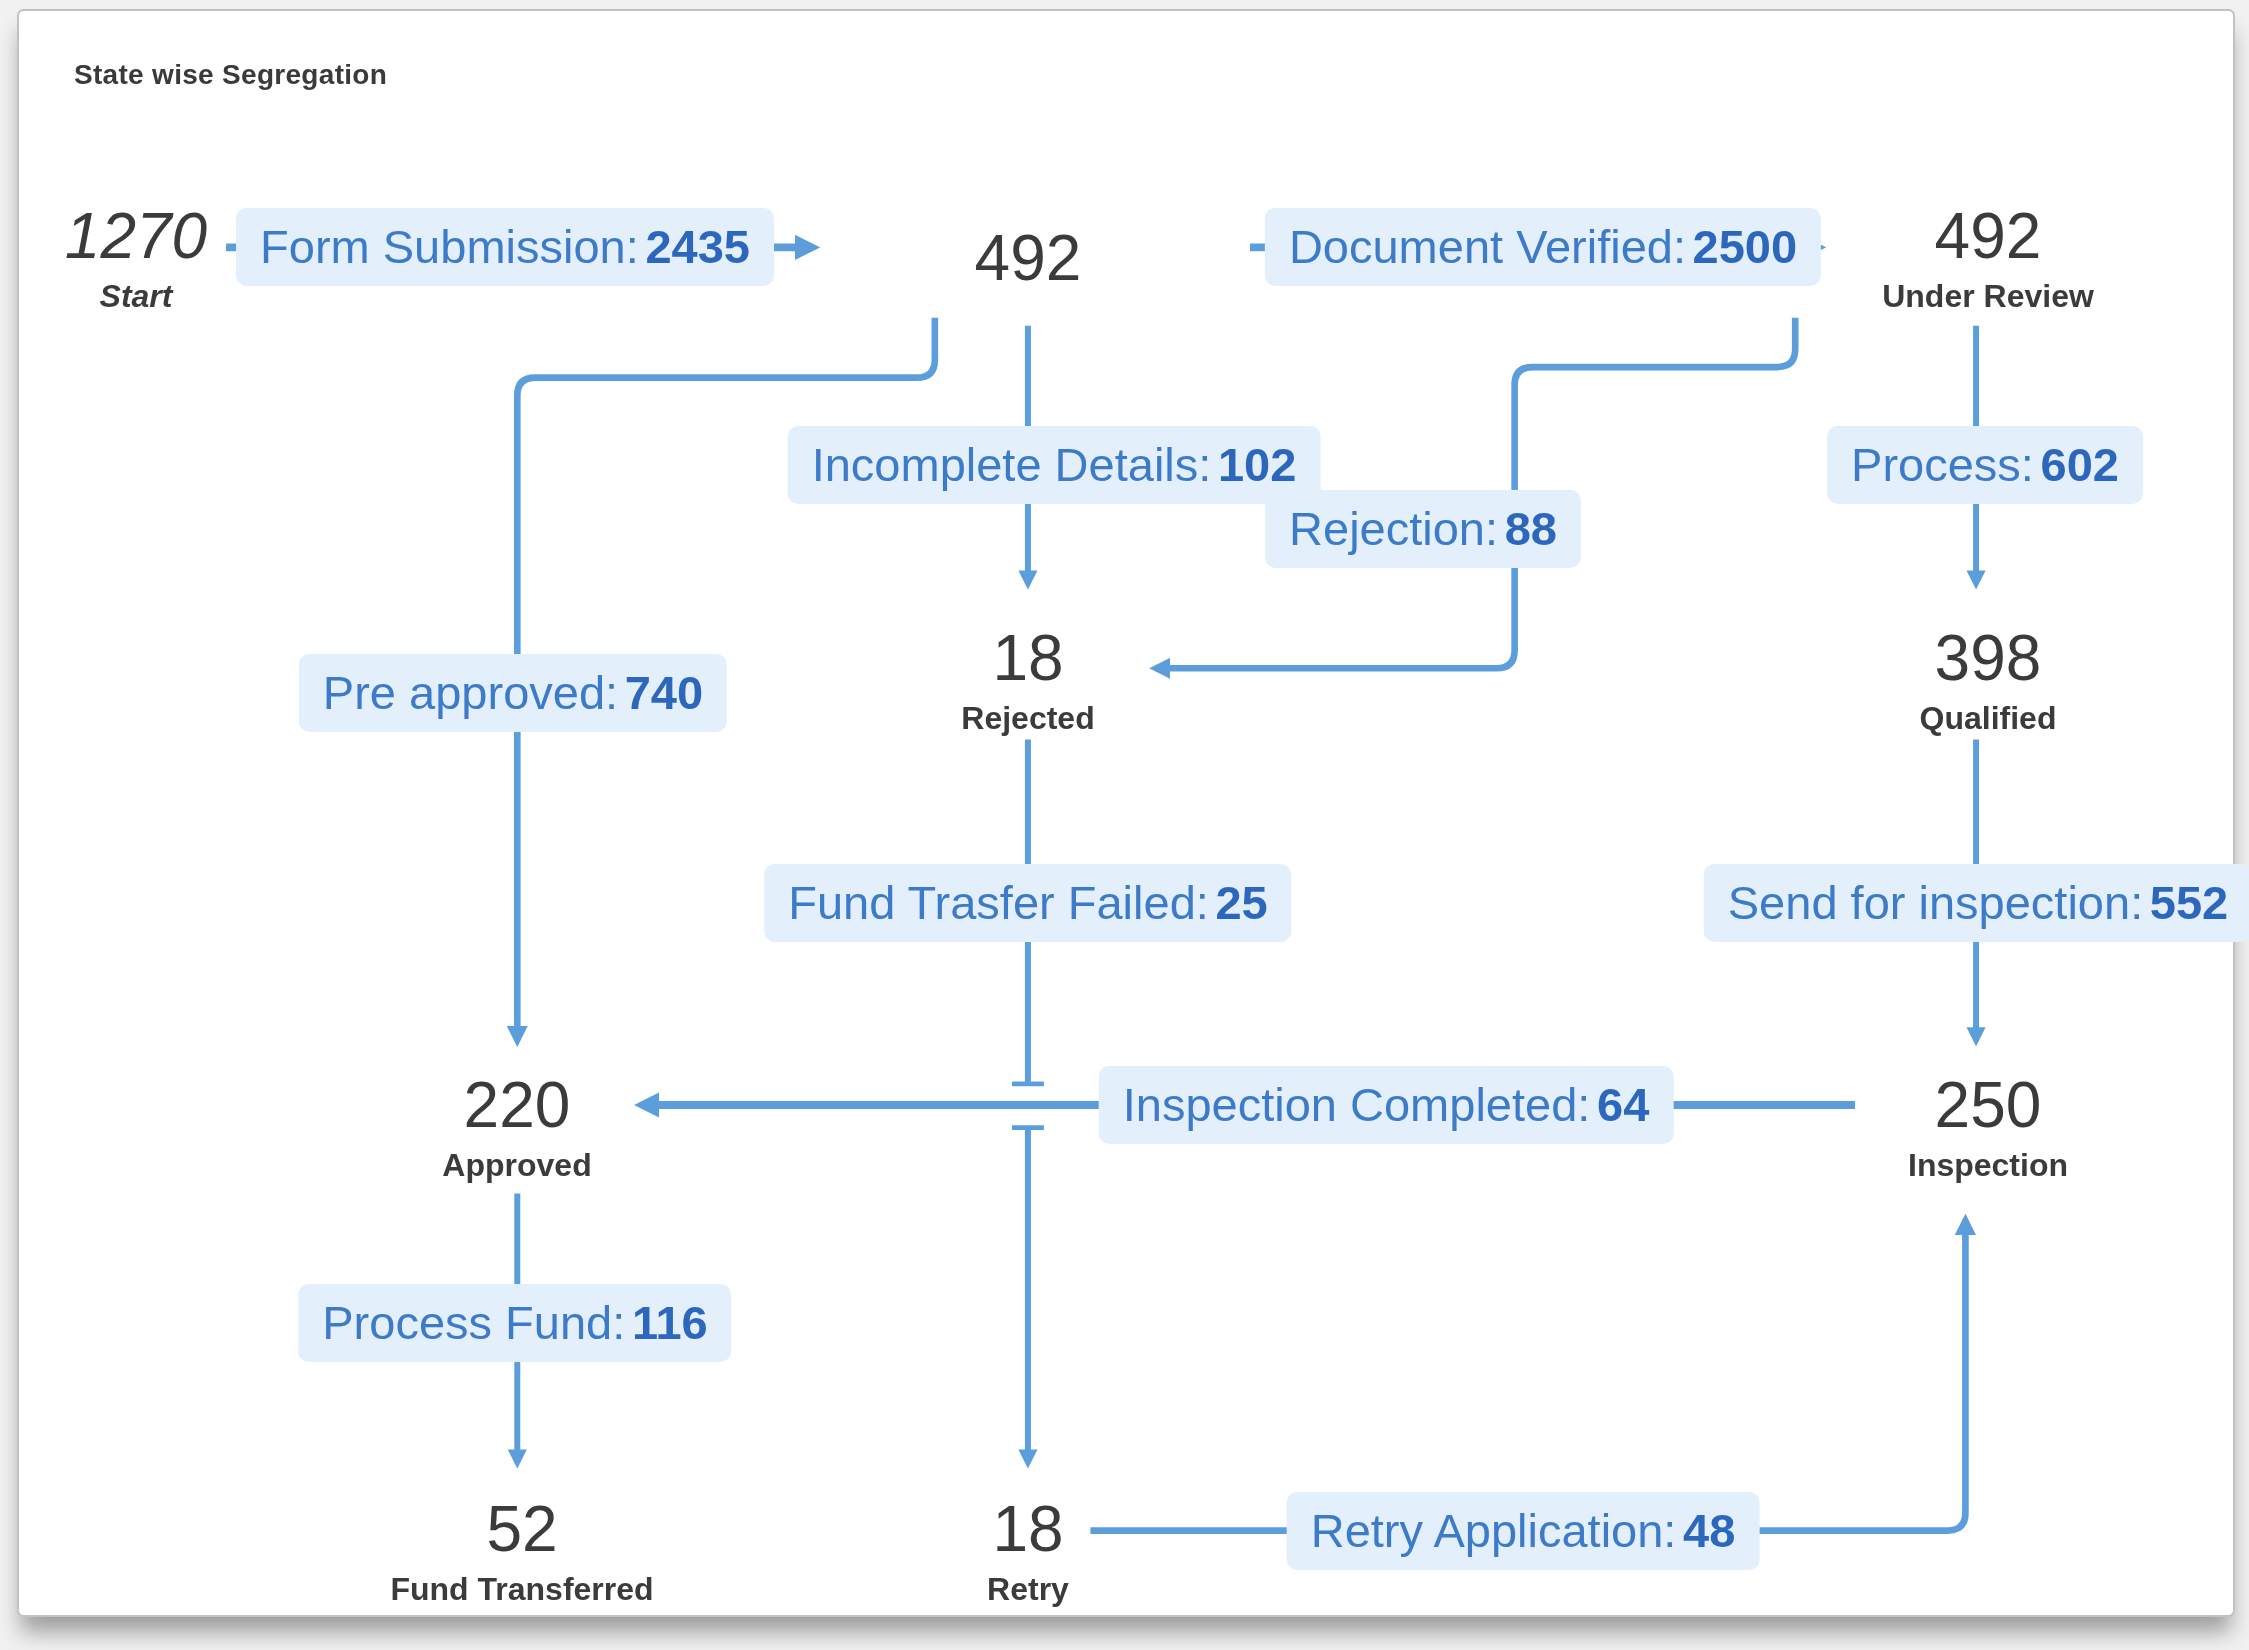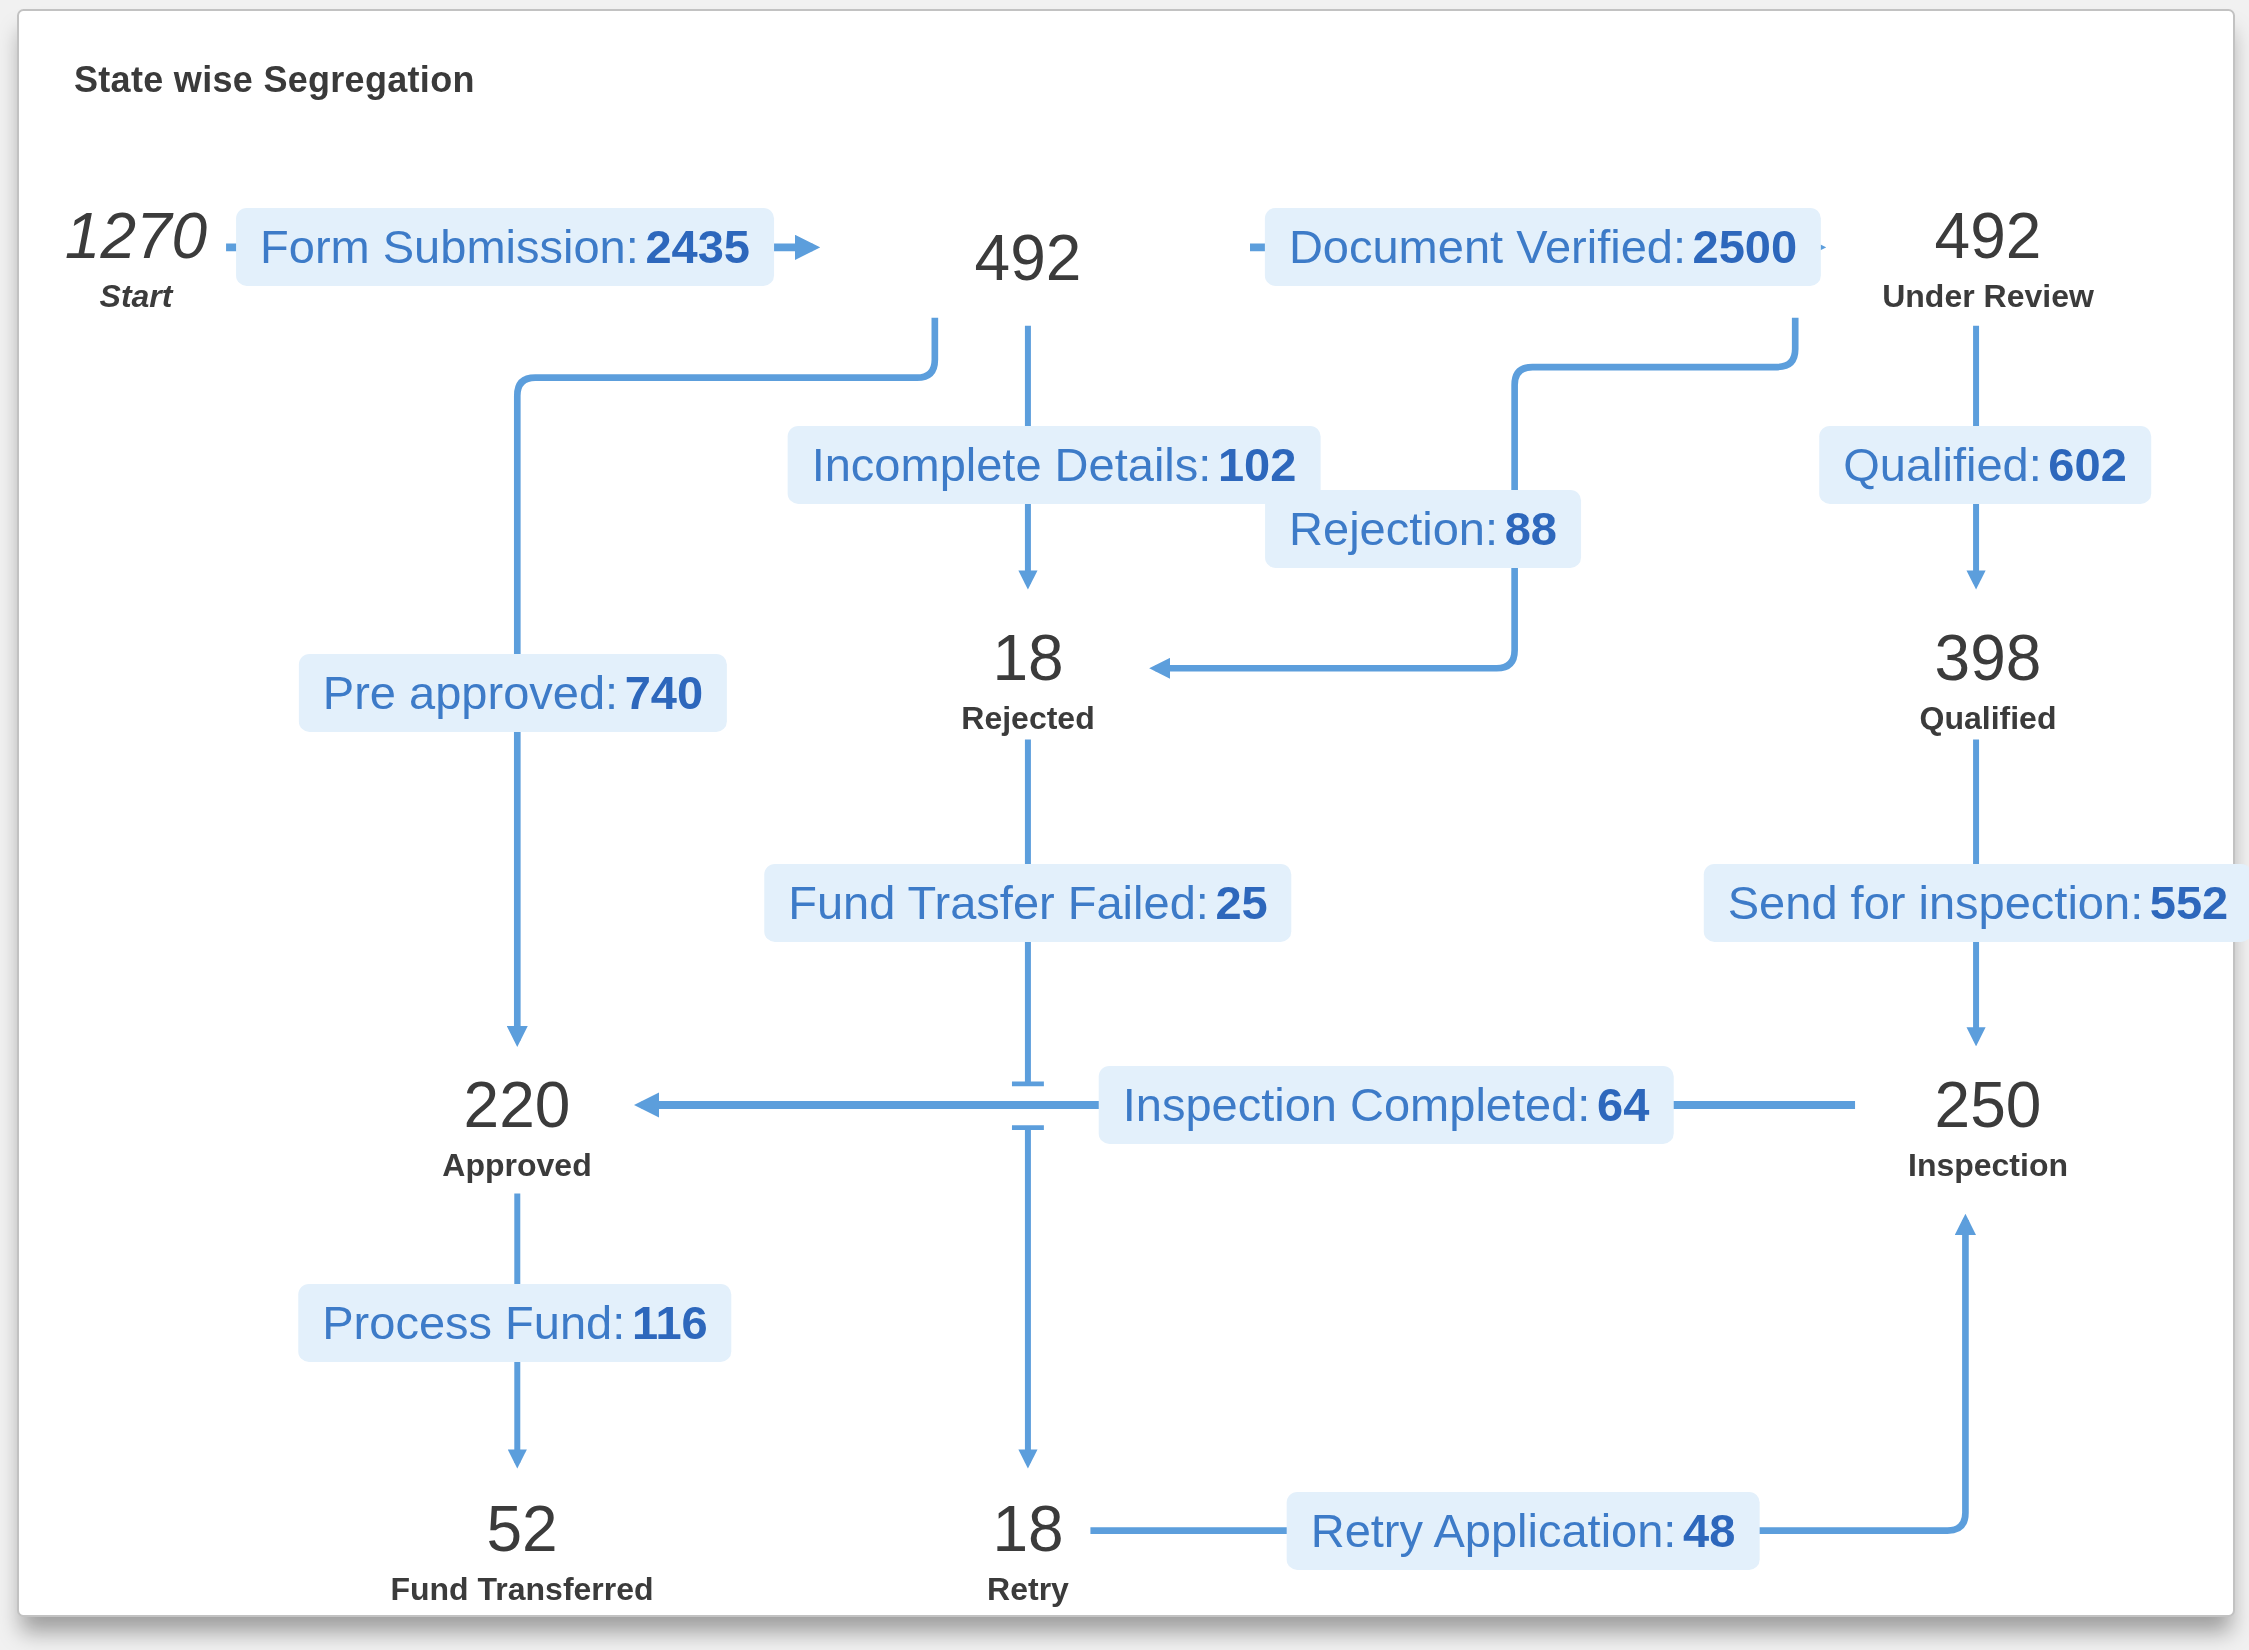--- a/index.html
+++ b/index.html
@@ -1,20 +1,20 @@
 <!DOCTYPE html>
 <html style="--chip-bg: #E3F0FB; --chip-text: #3D7BC8; --chip-value: #2D67BC;font-size:10.6px"><head>
 <meta charset="utf-8">
 <style>
   html,body{margin:0;padding:0;background:#f1f1f1;font-family:"Liberation Sans",sans-serif;}
   .stage{position:relative;width:2250px;height:1651px;background:#f1f1f1;overflow:hidden;}
   .card{position:absolute;left:17.3px;top:9.3px;width:2214px;height:1604px;background:#ffffff;
         border:2px solid #c2c2c2;border-radius:6.6px;
         box-shadow:0 18.6px 22.6px -4px rgba(0,0,0,0.35);}
-  .page-title{position:absolute;left:74px;top:59px;font-size:36px;font-weight:700;color:#3a3a3a;letter-spacing:0.3px;}
+  .page-title{position:absolute;left:74px;top:59px;font-size:28px;font-weight:700;color:#3a3a3a;letter-spacing:0.3px;}
   .connectors{position:absolute;left:0;top:0;width:2250px;height:1651px;}
   .node{position:absolute;transform:translate(-50%,-50%);text-align:center;white-space:nowrap;}
   .node-value{font-size:64px;font-weight:400;color:#3b3b3b;line-height:1.05;}
   .node-label{font-size:32px;font-weight:600;color:#3b3b3b;line-height:1.1;margin-top:9.3px;}
   .chip{position:absolute;transform:translate(-50%,-50%);white-space:nowrap;
         background:var(--chip-bg,#E3F0FB);border-radius:10.6px;padding:12px 24px;
         font-size:47px;color:var(--chip-text,#3D7BC8);line-height:1.15;}
   .chip .chip-value{font-weight:700;color:var(--chip-value,#2D67BC);margin-left:6.6px;}
 </style>
 </head>
@@ -82,21 +82,21 @@
       </div>
       <div class="node" style="left: 1028px; top: 1552px;">
         <div class="node-value">18</div>
         <div class="node-label">Retry</div>
       </div>
     </div>
   <div id="chips-layer">
       <div class="chip" style="left: 505px; top: 247px;"><span class="chip-text">Form Submission:</span><span class="chip-value">2435</span></div>
       <div class="chip" style="left: 1543px; top: 247px;"><span class="chip-text">Document Verified:</span><span class="chip-value">2500</span></div>
       <div class="chip" style="left: 1054px; top: 465px;"><span class="chip-text">Incomplete Details:</span><span class="chip-value">102</span></div>
-      <div class="chip" style="left: 1985px; top: 465px;"><span class="chip-text">Qualified:</span><span class="chip-value">602</span></div>
+      <div class="chip" style="left: 1985px; top: 465px;"><span class="chip-text">Process:</span><span class="chip-value">602</span></div>
       <div class="chip" style="left: 1423px; top: 529px;"><span class="chip-text">Rejection:</span><span class="chip-value">88</span></div>
       <div class="chip" style="left: 513px; top: 693px;"><span class="chip-text">Pre approved:</span><span class="chip-value">740</span></div>
       <div class="chip" style="left: 1028px; top: 903px;"><span class="chip-text">Fund Trasfer Failed:</span><span class="chip-value">25</span></div>
       <div class="chip" style="left: 1978px; top: 903px;"><span class="chip-text">Send for inspection:</span><span class="chip-value">552</span></div>
       <div class="chip" style="left: 1386px; top: 1105px;"><span class="chip-text">Inspection Completed:</span><span class="chip-value">64</span></div>
       <div class="chip" style="left: 515px; top: 1323px;"><span class="chip-text">Process Fund:</span><span class="chip-value">116</span></div>
       <div class="chip" style="left: 1523px; top: 1531px;"><span class="chip-text">Retry Application:</span><span class="chip-value">48</span></div>
     </div>
 </div>
 

